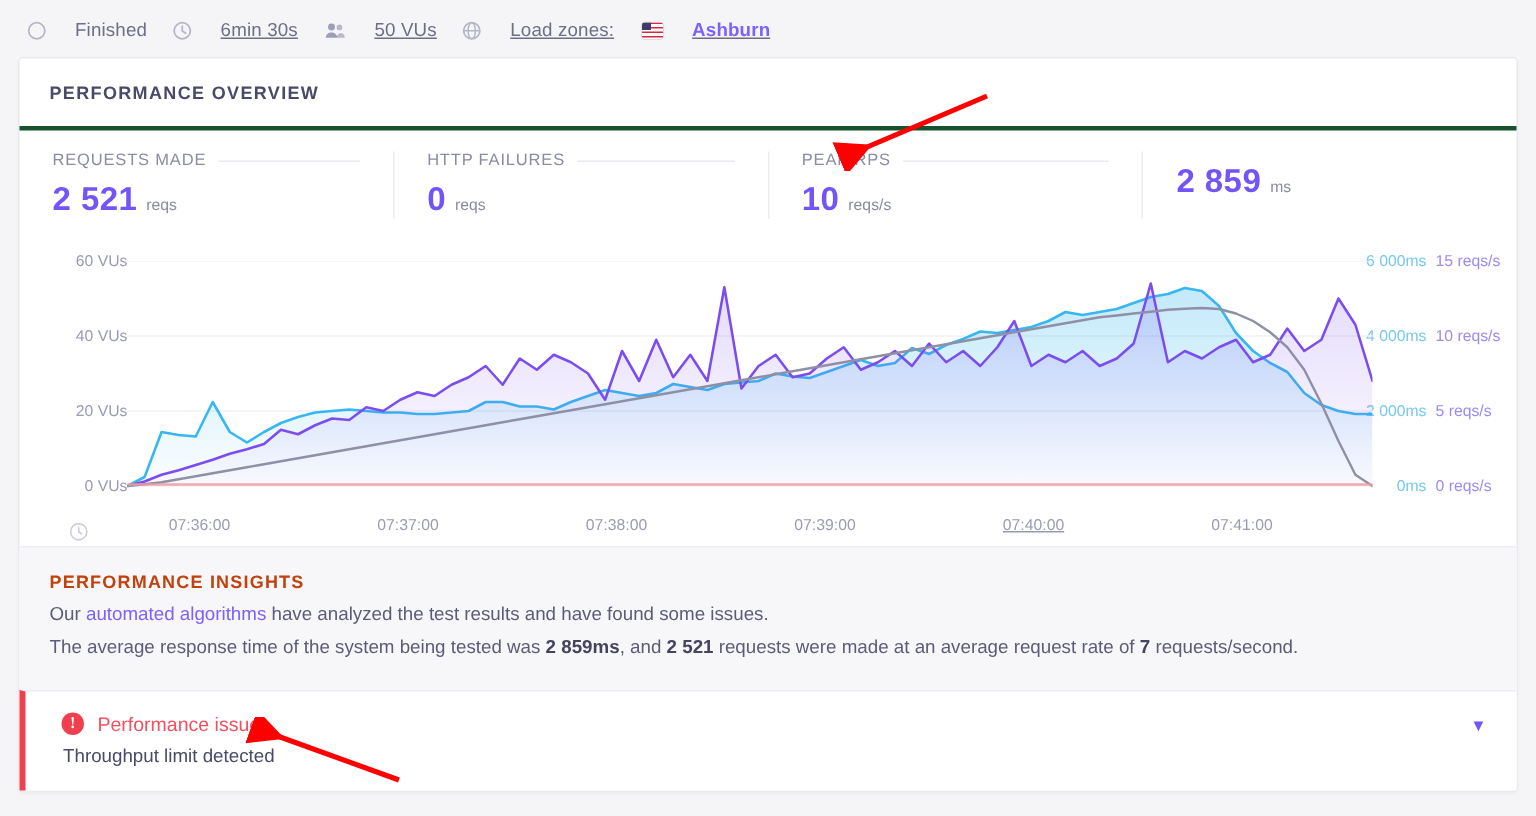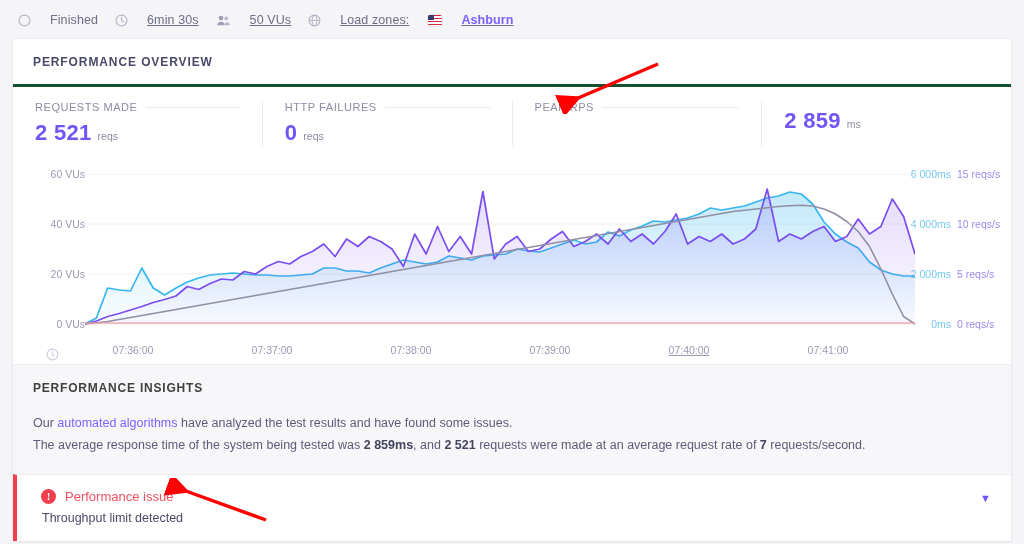--- a/index.html
+++ b/index.html
@@ -79,21 +79,21 @@
   svg.plot { position: absolute; left: 72px; top: 10px; }
 
   
   .insights {
     background: #f7f7fa;
     border-top: 1px solid #ececf3;
     padding: 16px 20px 18px 20px;
   }
   .insights-title {
     font-size: 12px; font-weight: 700; letter-spacing: .8px;
-    color: #404040; margin-bottom: 17px;
+    color: #c2410c; margin-bottom: 3px;
   }
   .insight-line { font-size: 12.5px; color: #5c5c78; line-height: 22px; }
   .link { color: #7b61ff; }
   .b { font-weight: 700; color: #44445e; }
 
   
   .issue {
     position: relative; margin: 0;
     background: #fff;
     border-top: 1px solid #ececf3;
@@ -190,20 +190,24 @@
       </div>
       <div class="metric-val">
         <span class="metric-num">0</span>
         <span class="metric-unit">reqs</span>
       </div>
     </div>
     <div class="metric">
       <div class="metric-head">
         <span class="metric-label">PEAK RPS</span>
         <span class="metric-rule"></span>
+      </div>
+      <div class="metric-val">
+        <span class="metric-num">10</span>
+        <span class="metric-unit">reqs/s</span>
       </div>
     </div>
     <div class="metric">
       <div class="metric-val">
         <span class="metric-num">2 859</span>
         <span class="metric-unit">ms</span>
       </div>
     </div>
   </div>
 

